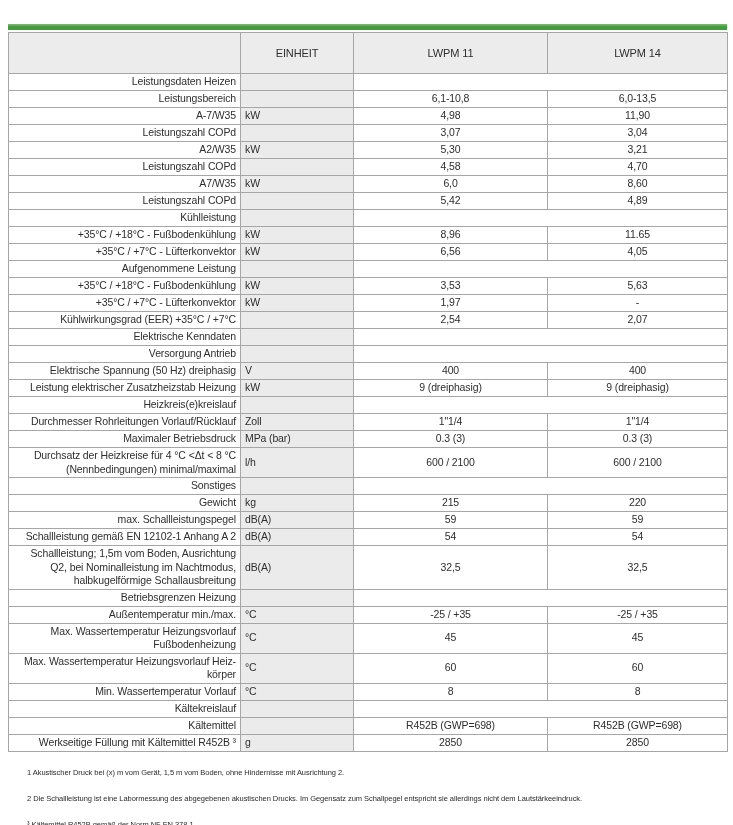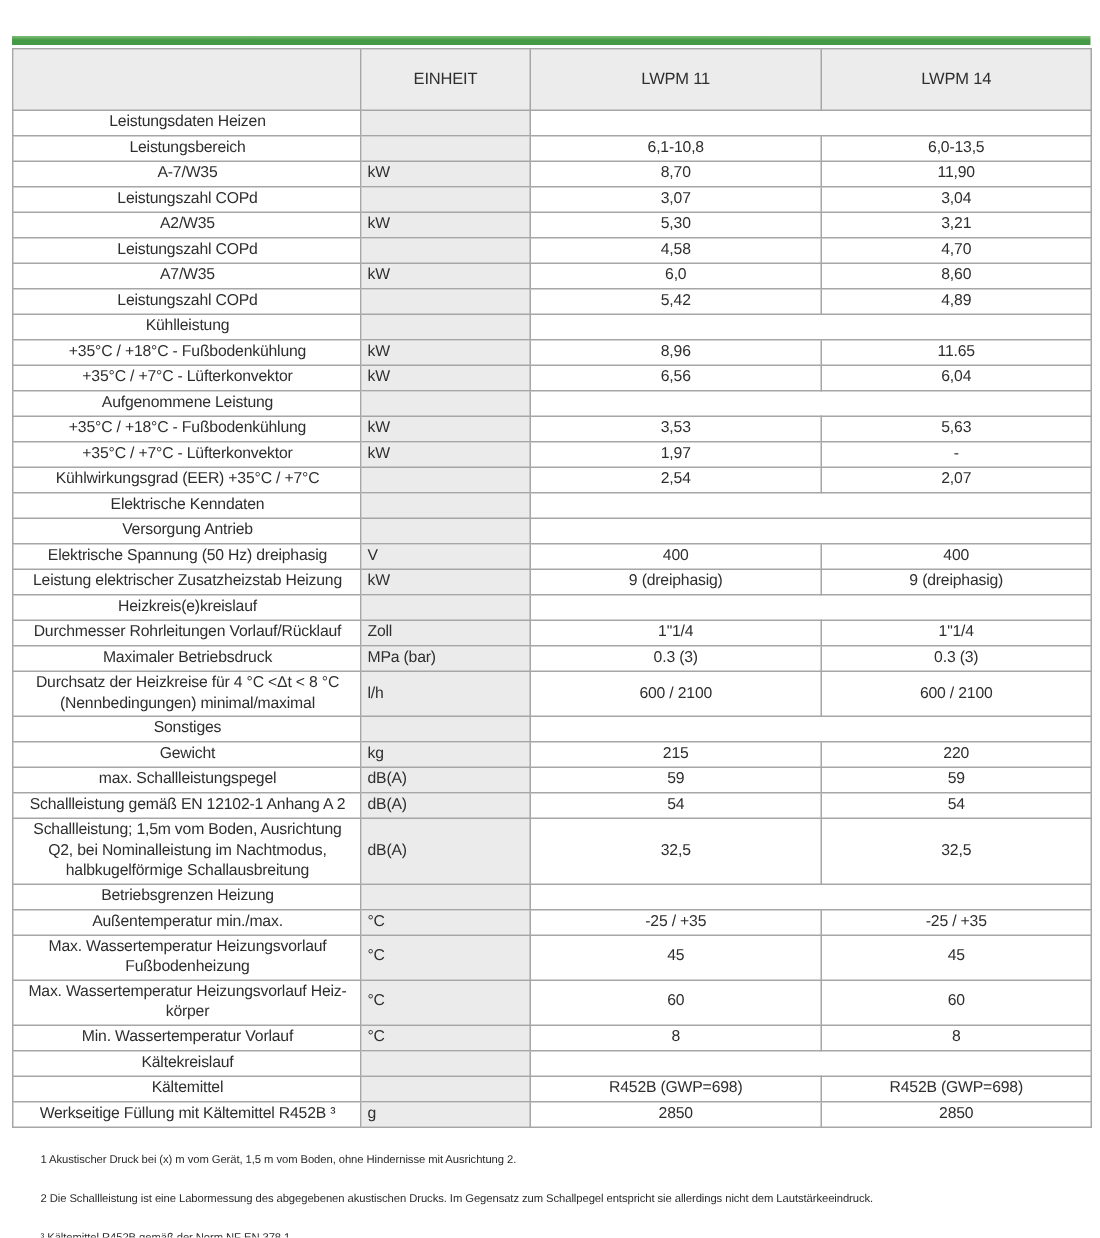--- a/index.html
+++ b/index.html
@@ -52,21 +52,21 @@
     font-size: 11px;
     text-align: center;
     padding: 2px 4px;
   }
   table.spec tbody td {
     padding: 1px 4px;
     line-height: 13.5px;
     height: 17px;
   }
   td.cell-label {
-    text-align: center;
+    text-align: right;
     padding-left: 5px !important;
     white-space: pre-line;
   }
   td.cell-unit {
     background: var(--unit-col-bg);
   }
   td.cell-val {
     text-align: center;
   }
   .footnotes {
@@ -109,21 +109,21 @@
         </tr>
         <tr>
           <td class="cell-label">Leistungsbereich</td>
           <td class="cell-unit"></td>
           <td class="cell-val">6,1-10,8</td>
           <td class="cell-val">6,0-13,5</td>
         </tr>
         <tr>
           <td class="cell-label">A-7/W35</td>
           <td class="cell-unit">kW</td>
-          <td class="cell-val">8,70</td>
+          <td class="cell-val">4,98</td>
           <td class="cell-val">11,90</td>
         </tr>
         <tr>
           <td class="cell-label">Leistungszahl COPd</td>
           <td class="cell-unit"></td>
           <td class="cell-val">3,07</td>
           <td class="cell-val">3,04</td>
         </tr>
         <tr>
           <td class="cell-label">A2/W35</td>
@@ -157,21 +157,21 @@
         <tr>
           <td class="cell-label">+35°C / +18°C - Fußbodenkühlung</td>
           <td class="cell-unit">kW</td>
           <td class="cell-val">8,96</td>
           <td class="cell-val">11.65</td>
         </tr>
         <tr>
           <td class="cell-label">+35°C / +7°C - Lüfterkonvektor</td>
           <td class="cell-unit">kW</td>
           <td class="cell-val">6,56</td>
-          <td class="cell-val">6,04</td>
+          <td class="cell-val">4,05</td>
         </tr>
         <tr>
           <td class="cell-label">Aufgenommene Leistung</td>
           <td class="cell-unit"></td>
           <td class="cell-val" colspan="2"></td>
         </tr>
         <tr>
           <td class="cell-label">+35°C / +18°C - Fußbodenkühlung</td>
           <td class="cell-unit">kW</td>
           <td class="cell-val">3,53</td>

